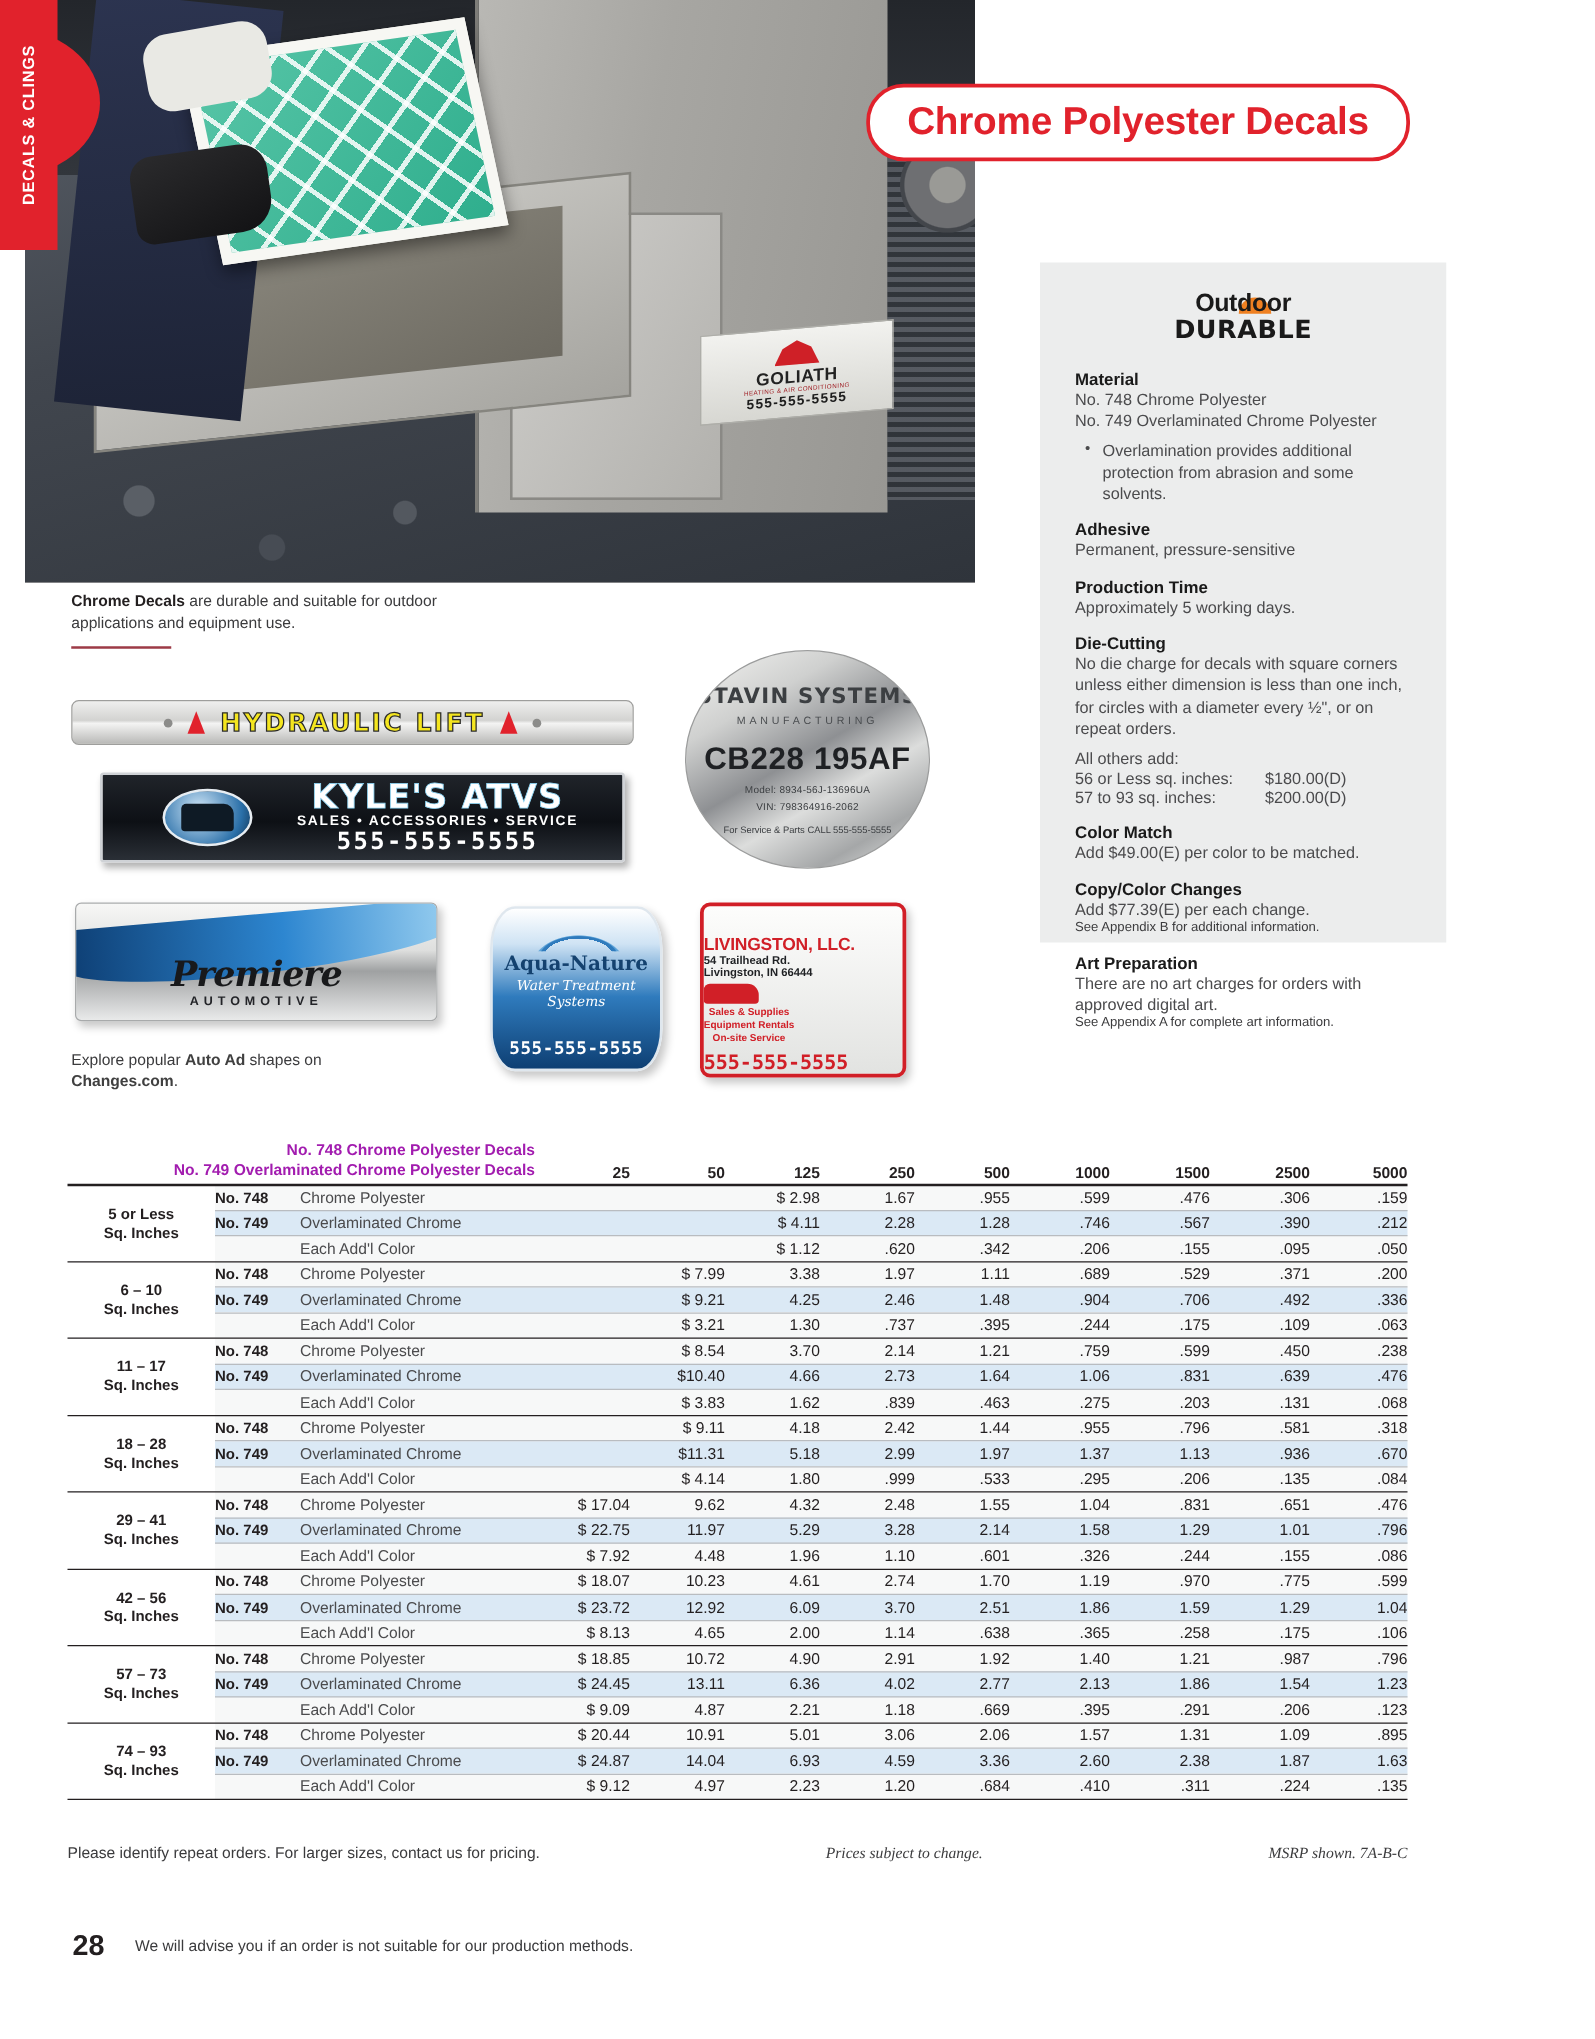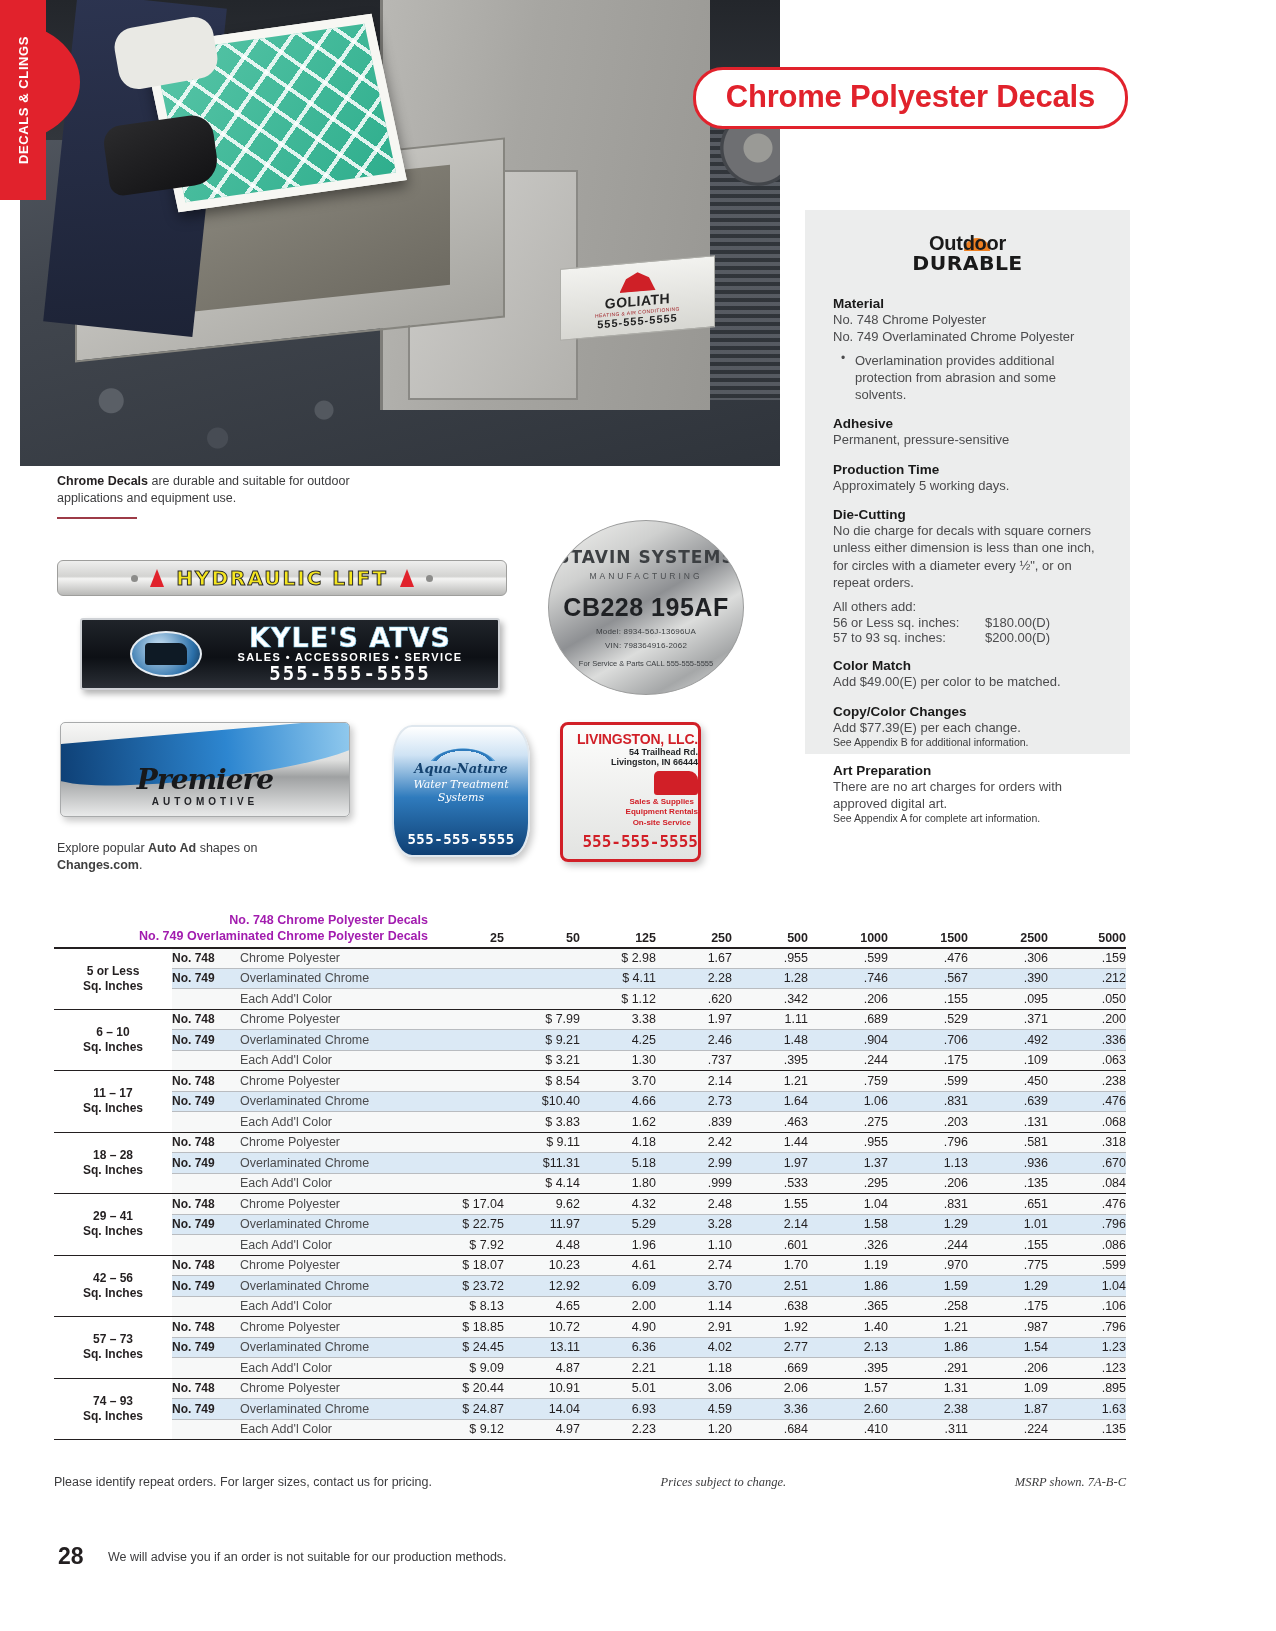--- a/index.html
+++ b/index.html
@@ -144,21 +144,21 @@
     position: absolute; left: 57px; top: 473px; width: 300px;
     font-size: 12.5px; line-height: 1.35; color: #3b3b3d;
   }
   .caption b { color: #231f20; }
   .caption-rule {
     position: absolute; left: 57px; top: 517px; width: 80px; height: 2px; background: #9d3b47;
   }
 
   
   .info-panel {
-    position: absolute; left: 805px; top: 210px; width: 325px; height: 544px;
+    position: absolute; left: 832px; top: 210px; width: 325px; height: 544px;
     background: #eceded;
   }
   .od-logo { text-align: center; padding: 22px 0 10px 0; }
   .od-logo-top {
     position: relative; display: inline-block;
     font-size: 20px; font-weight: bold; color: #1a1a1a; letter-spacing: -0.3px;
   }
   .od-sun {
     position: absolute; left: 46%; top: 6px; width: 26px; height: 13px;
     background: #ef8021; border-radius: 13px 13px 0 0; z-index: 0;
@@ -257,35 +257,35 @@
     border: 2px solid #dfe7ee;
     display: flex; flex-direction: column; align-items: center; justify-content: flex-start;
     padding-top: 34px; box-shadow: 3px 4px 7px rgba(0,0,0,.22);
   }
   .s-aqua-waves {
     position: absolute; left: 12px; top: 8px; width: 114px; height: 26px;
     background:
       radial-gradient(ellipse at 50% 120%, transparent 0 28px, #2f7bbd 28px 31px, transparent 32px),
       radial-gradient(ellipse at 50% 150%, transparent 0 34px, #5ea3d8 34px 37px, transparent 38px);
   }
-  .s-aqua-name { font-size: 13px; font-style: italic; font-weight: bold; color: #14426f; font-family: "DejaVu Serif", serif; }
+  .s-aqua-name { font-size: 16px; font-weight: bold; color: #14426f; font-family: "DejaVu Serif", serif; }
   .s-aqua-l2 { font-size: 11px; font-style: italic; color: #ffffff; font-family: "DejaVu Serif", serif; margin-top: 2px;}
   .s-aqua-l3 { font-size: 11px; font-style: italic; color: #ffffff; font-family: "DejaVu Serif", serif;}
   .s-aqua-phone {
     position: absolute; bottom: 8px; left: 50%; transform: translateX(-50%);
     font-size: 14px; font-weight: bold; color: #ffffff; letter-spacing: .5px;
     font-family: "DejaVu Sans Mono", monospace; white-space: nowrap;
   }
 
   .s-livingston {
-    position: absolute; left: 560px; top: 222px; width: 141px; height: 140px;
+    position: absolute; left: 560px; top: 222px; width: 165px; height: 140px;
     background: linear-gradient(180deg,#fdfdfc,#e2e3e1);
     border: 3px solid #d11f27; border-radius: 8px;
     box-shadow: 3px 4px 7px rgba(0,0,0,.22);
-    display: flex; flex-direction: column; align-items: flex-end; padding-top: 6px; overflow:hidden;
+    display: flex; flex-direction: column; align-items: flex-start; padding-top: 22px; overflow:hidden;
   }
   .s-liv-name { font-size: 14px; font-weight: bold; color: #d11f27; letter-spacing: -0.2px; }
   .s-liv-addr { font-size: 9px; font-weight: bold; color: #1f2124; }
   .s-liv-city { font-size: 9px; font-weight: bold; color: #1f2124; margin-bottom: 2px;}
   .s-liv-truck { width: 44px; height: 24px; background: #d11f27; border-radius: 5px 9px 3px 3px; margin: 2px 0; }
   .s-liv-svc { font-size: 8px; font-weight: bold; color: #d11f27; line-height: 1.3; text-align:center; }
   .s-liv-phone {
     margin-top: 4px; font-size: 16px; font-weight: bold; color: #d11f27;
     letter-spacing: 0px; font-family: "DejaVu Sans Mono", monospace;
   }

